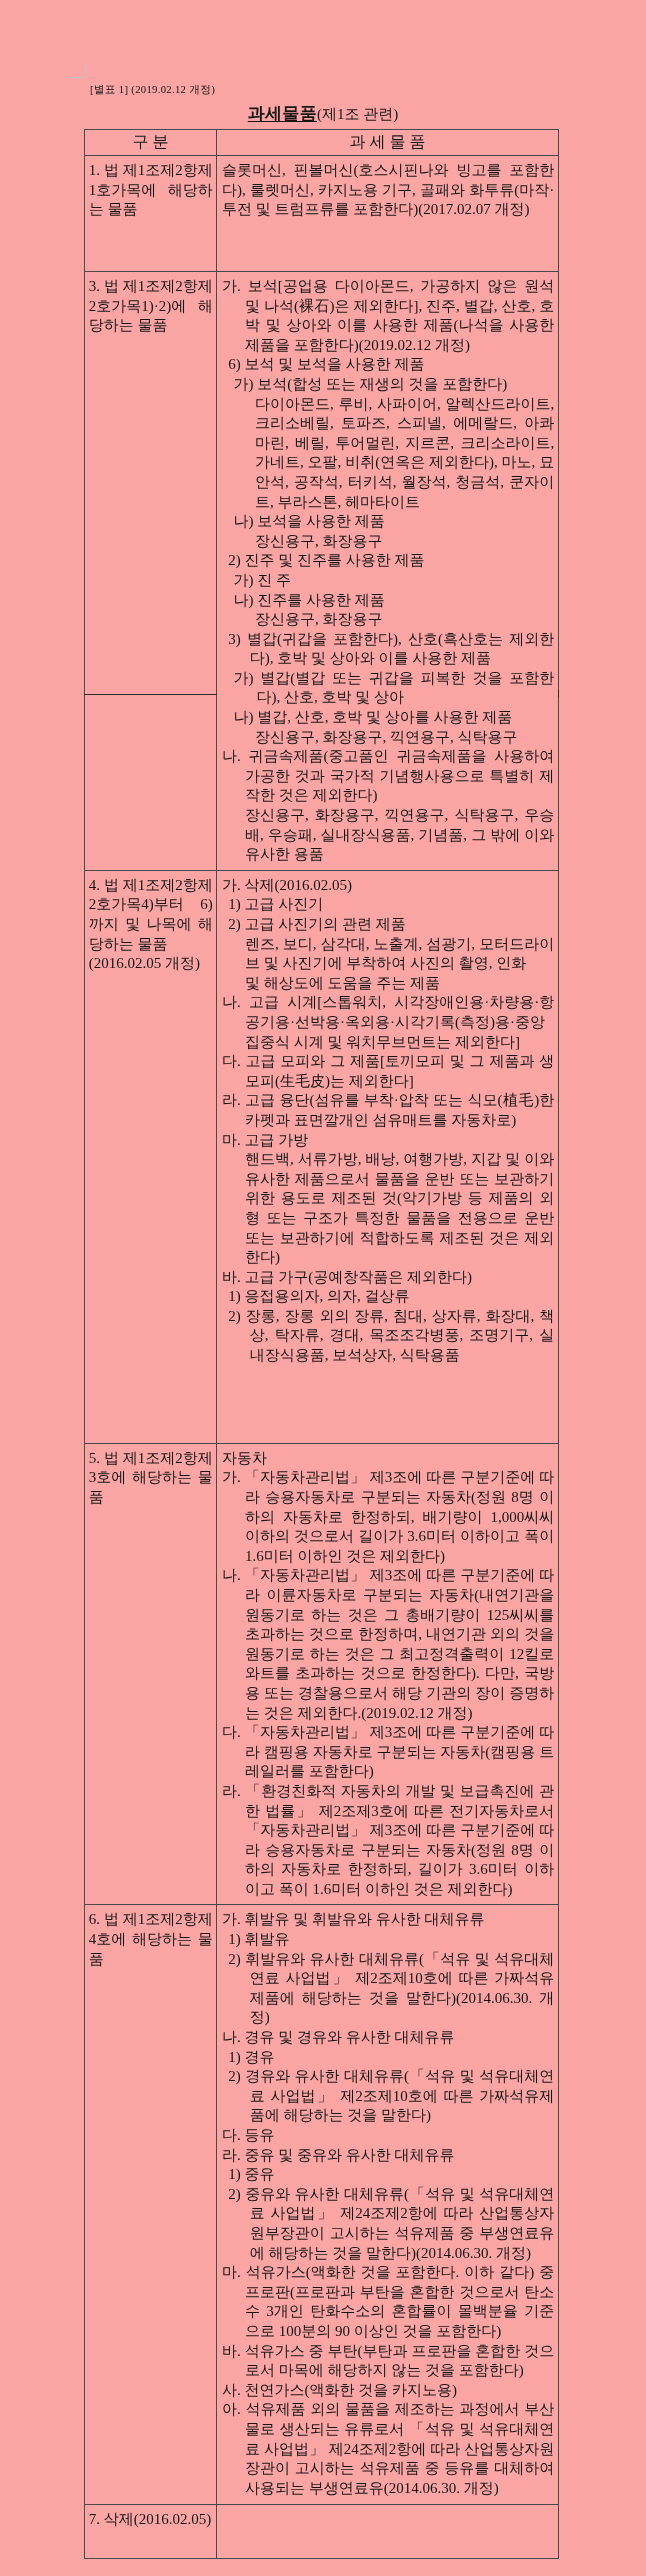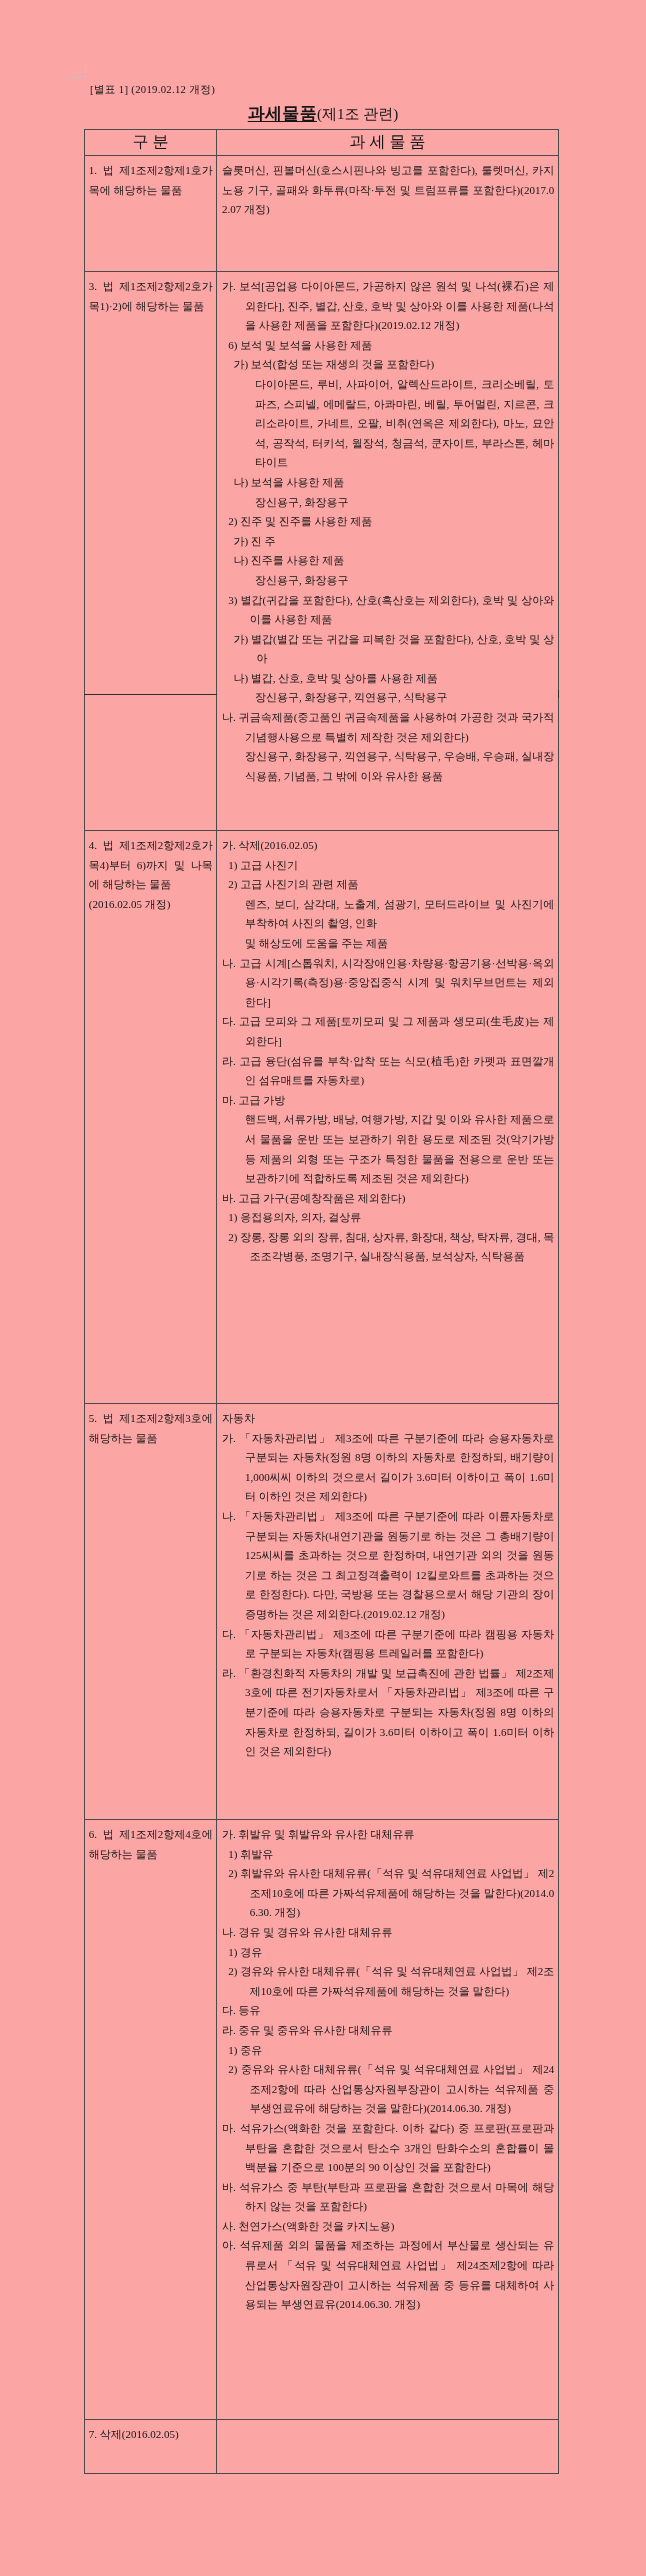--- a/index.html
+++ b/index.html
@@ -23,21 +23,21 @@
     position:absolute;left:84px;top:129px;width:475px;
     border-collapse:collapse;table-layout:fixed;
     border:1.3px solid #000;
   }
   table.tax th{
     height:23px;font-weight:normal;font-size:16px;
     border:0.6px solid #4a4a4a;text-align:center;vertical-align:middle;
   }
   table.tax td{
     vertical-align:top;border:0.6px solid #4a4a4a;
-    font-size:11px;line-height:19.6px;
+    font-size:15px;line-height:19.6px;
   }
   td.gubun{padding:5px 3.2px 5px 3.8px;}
   td.content{padding:5px 3.8px 5px 5px;}
   .gpara,.para{text-align:justify;word-break:break-all;}
   .i-plain{}
   .i-ga{padding-left:23px;text-indent:-23px;}
   .i-num{margin-left:6.3px;padding-left:21.5px;text-indent:-21.5px;}
   .i-sub{margin-left:11.4px;padding-left:23px;text-indent:-23px;}
   .i-list{margin-left:33px;}
   .i-list2{margin-left:23px;}

